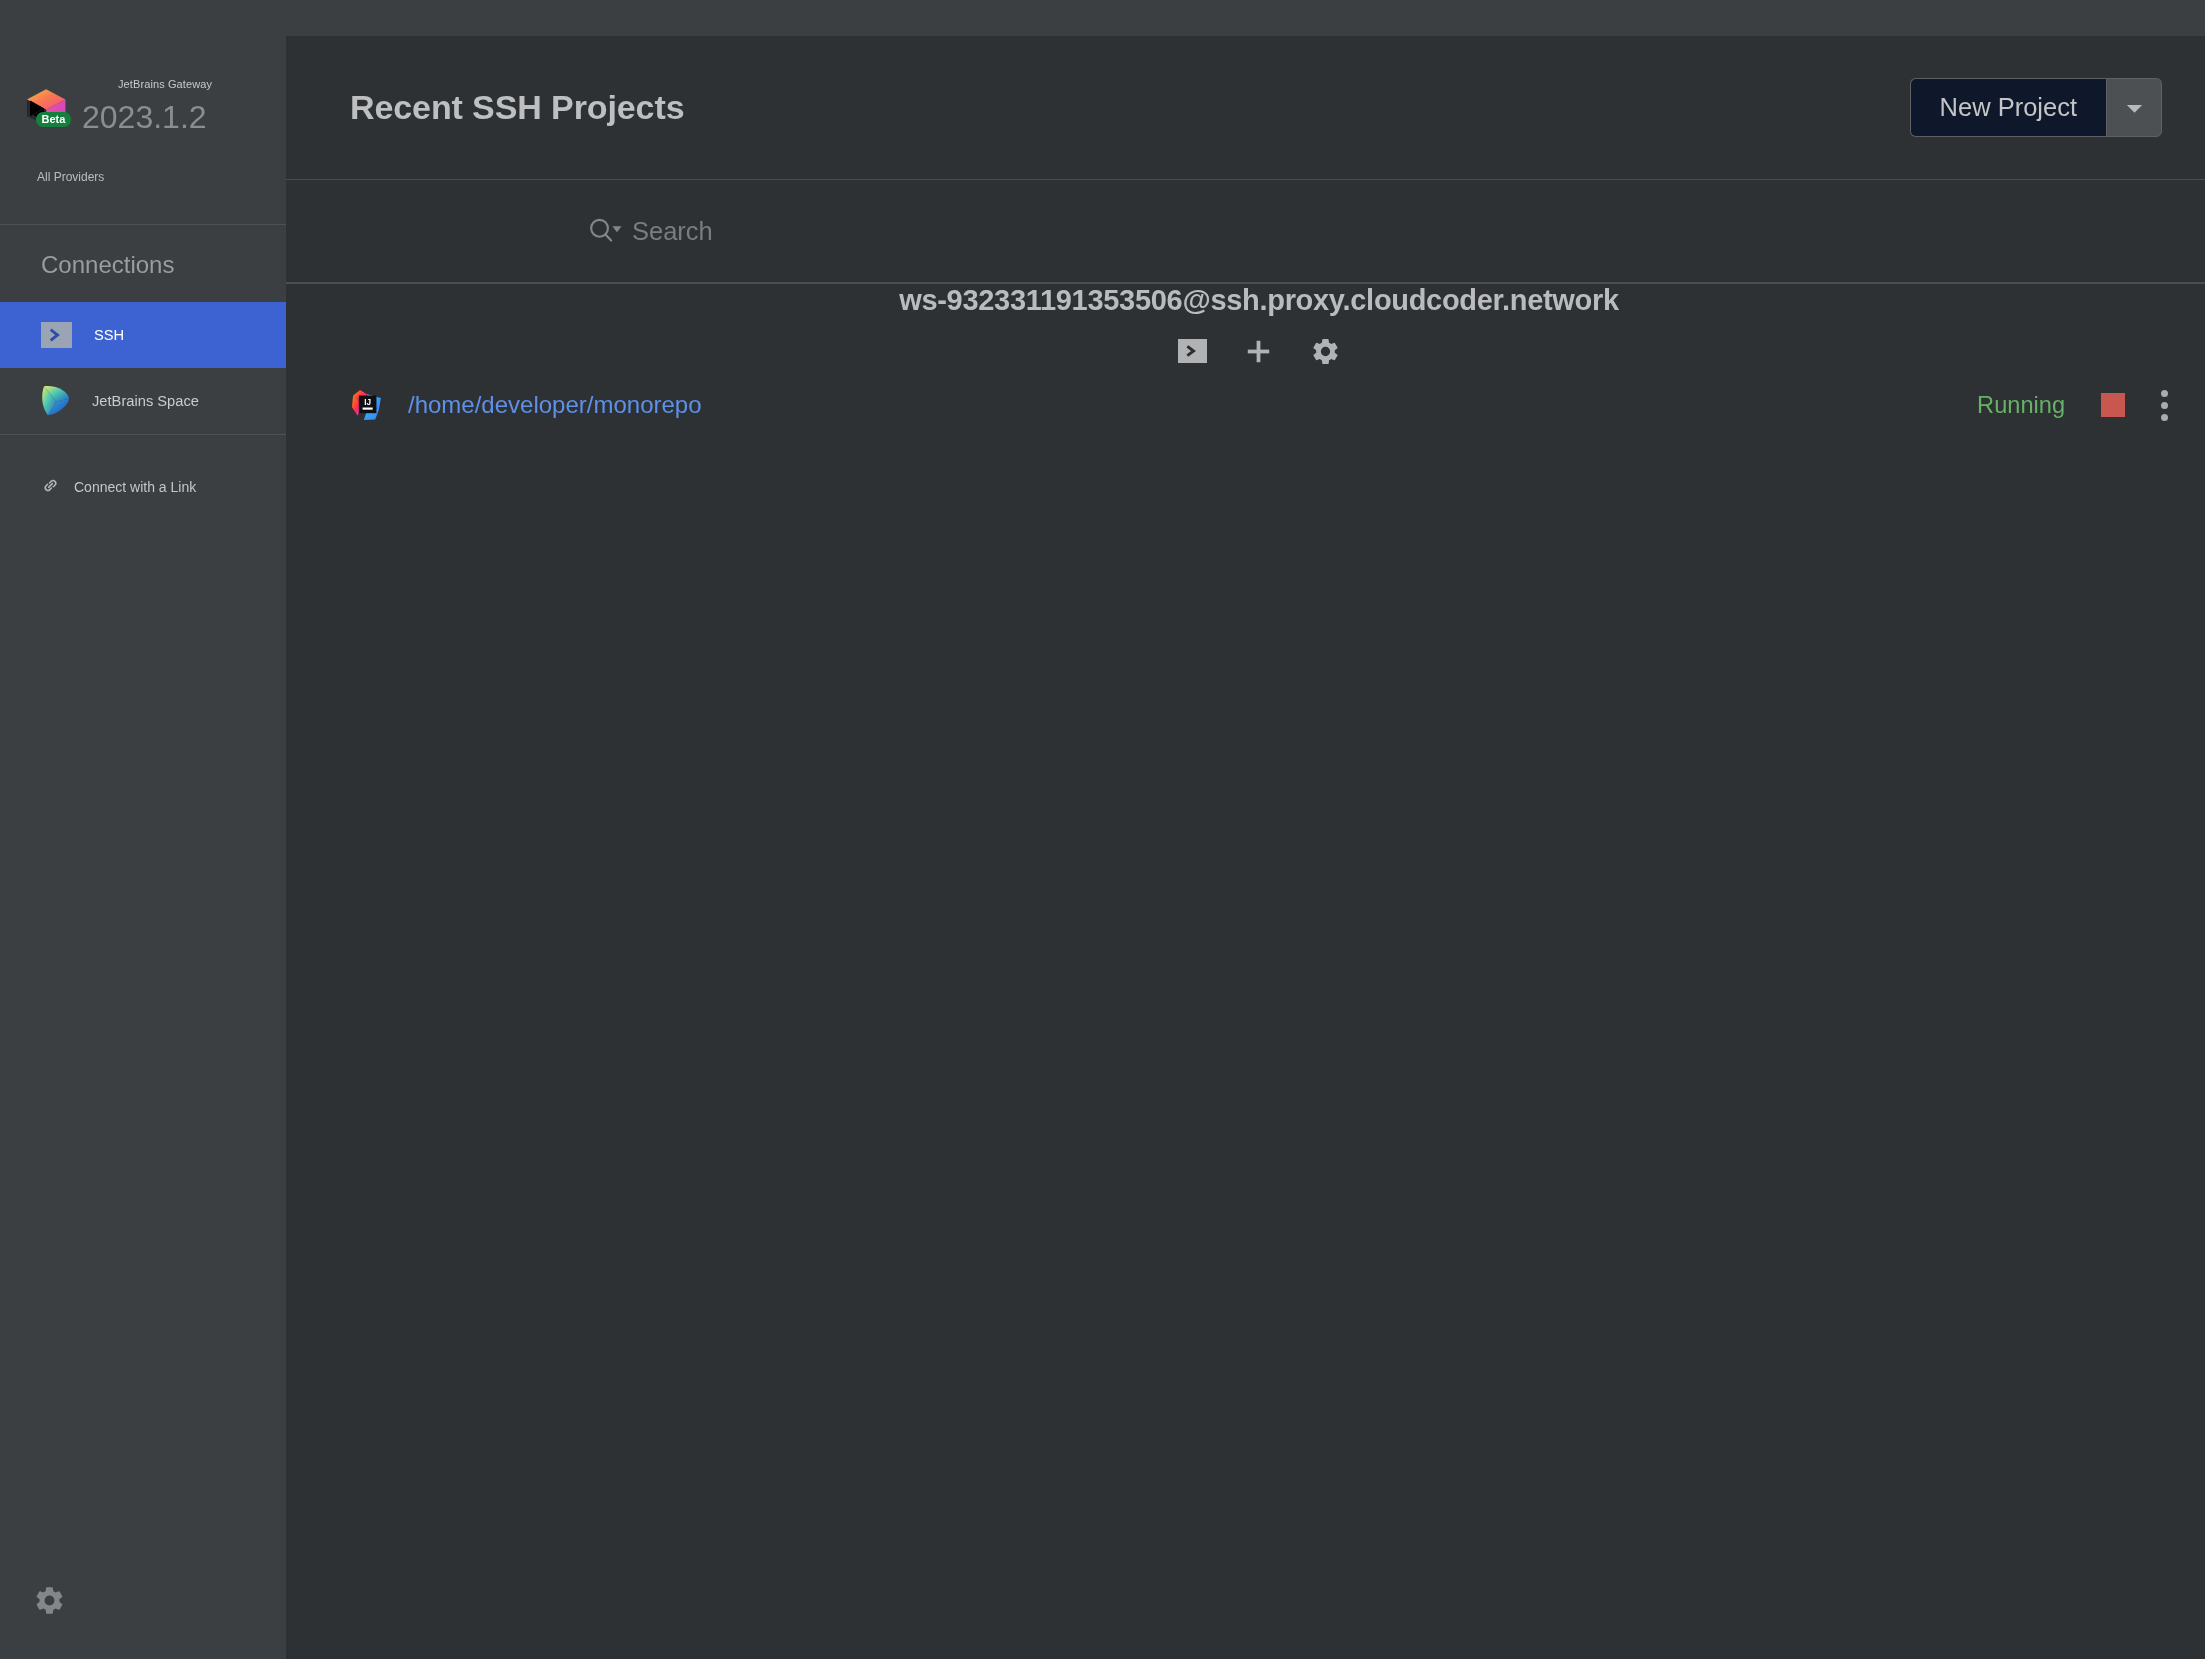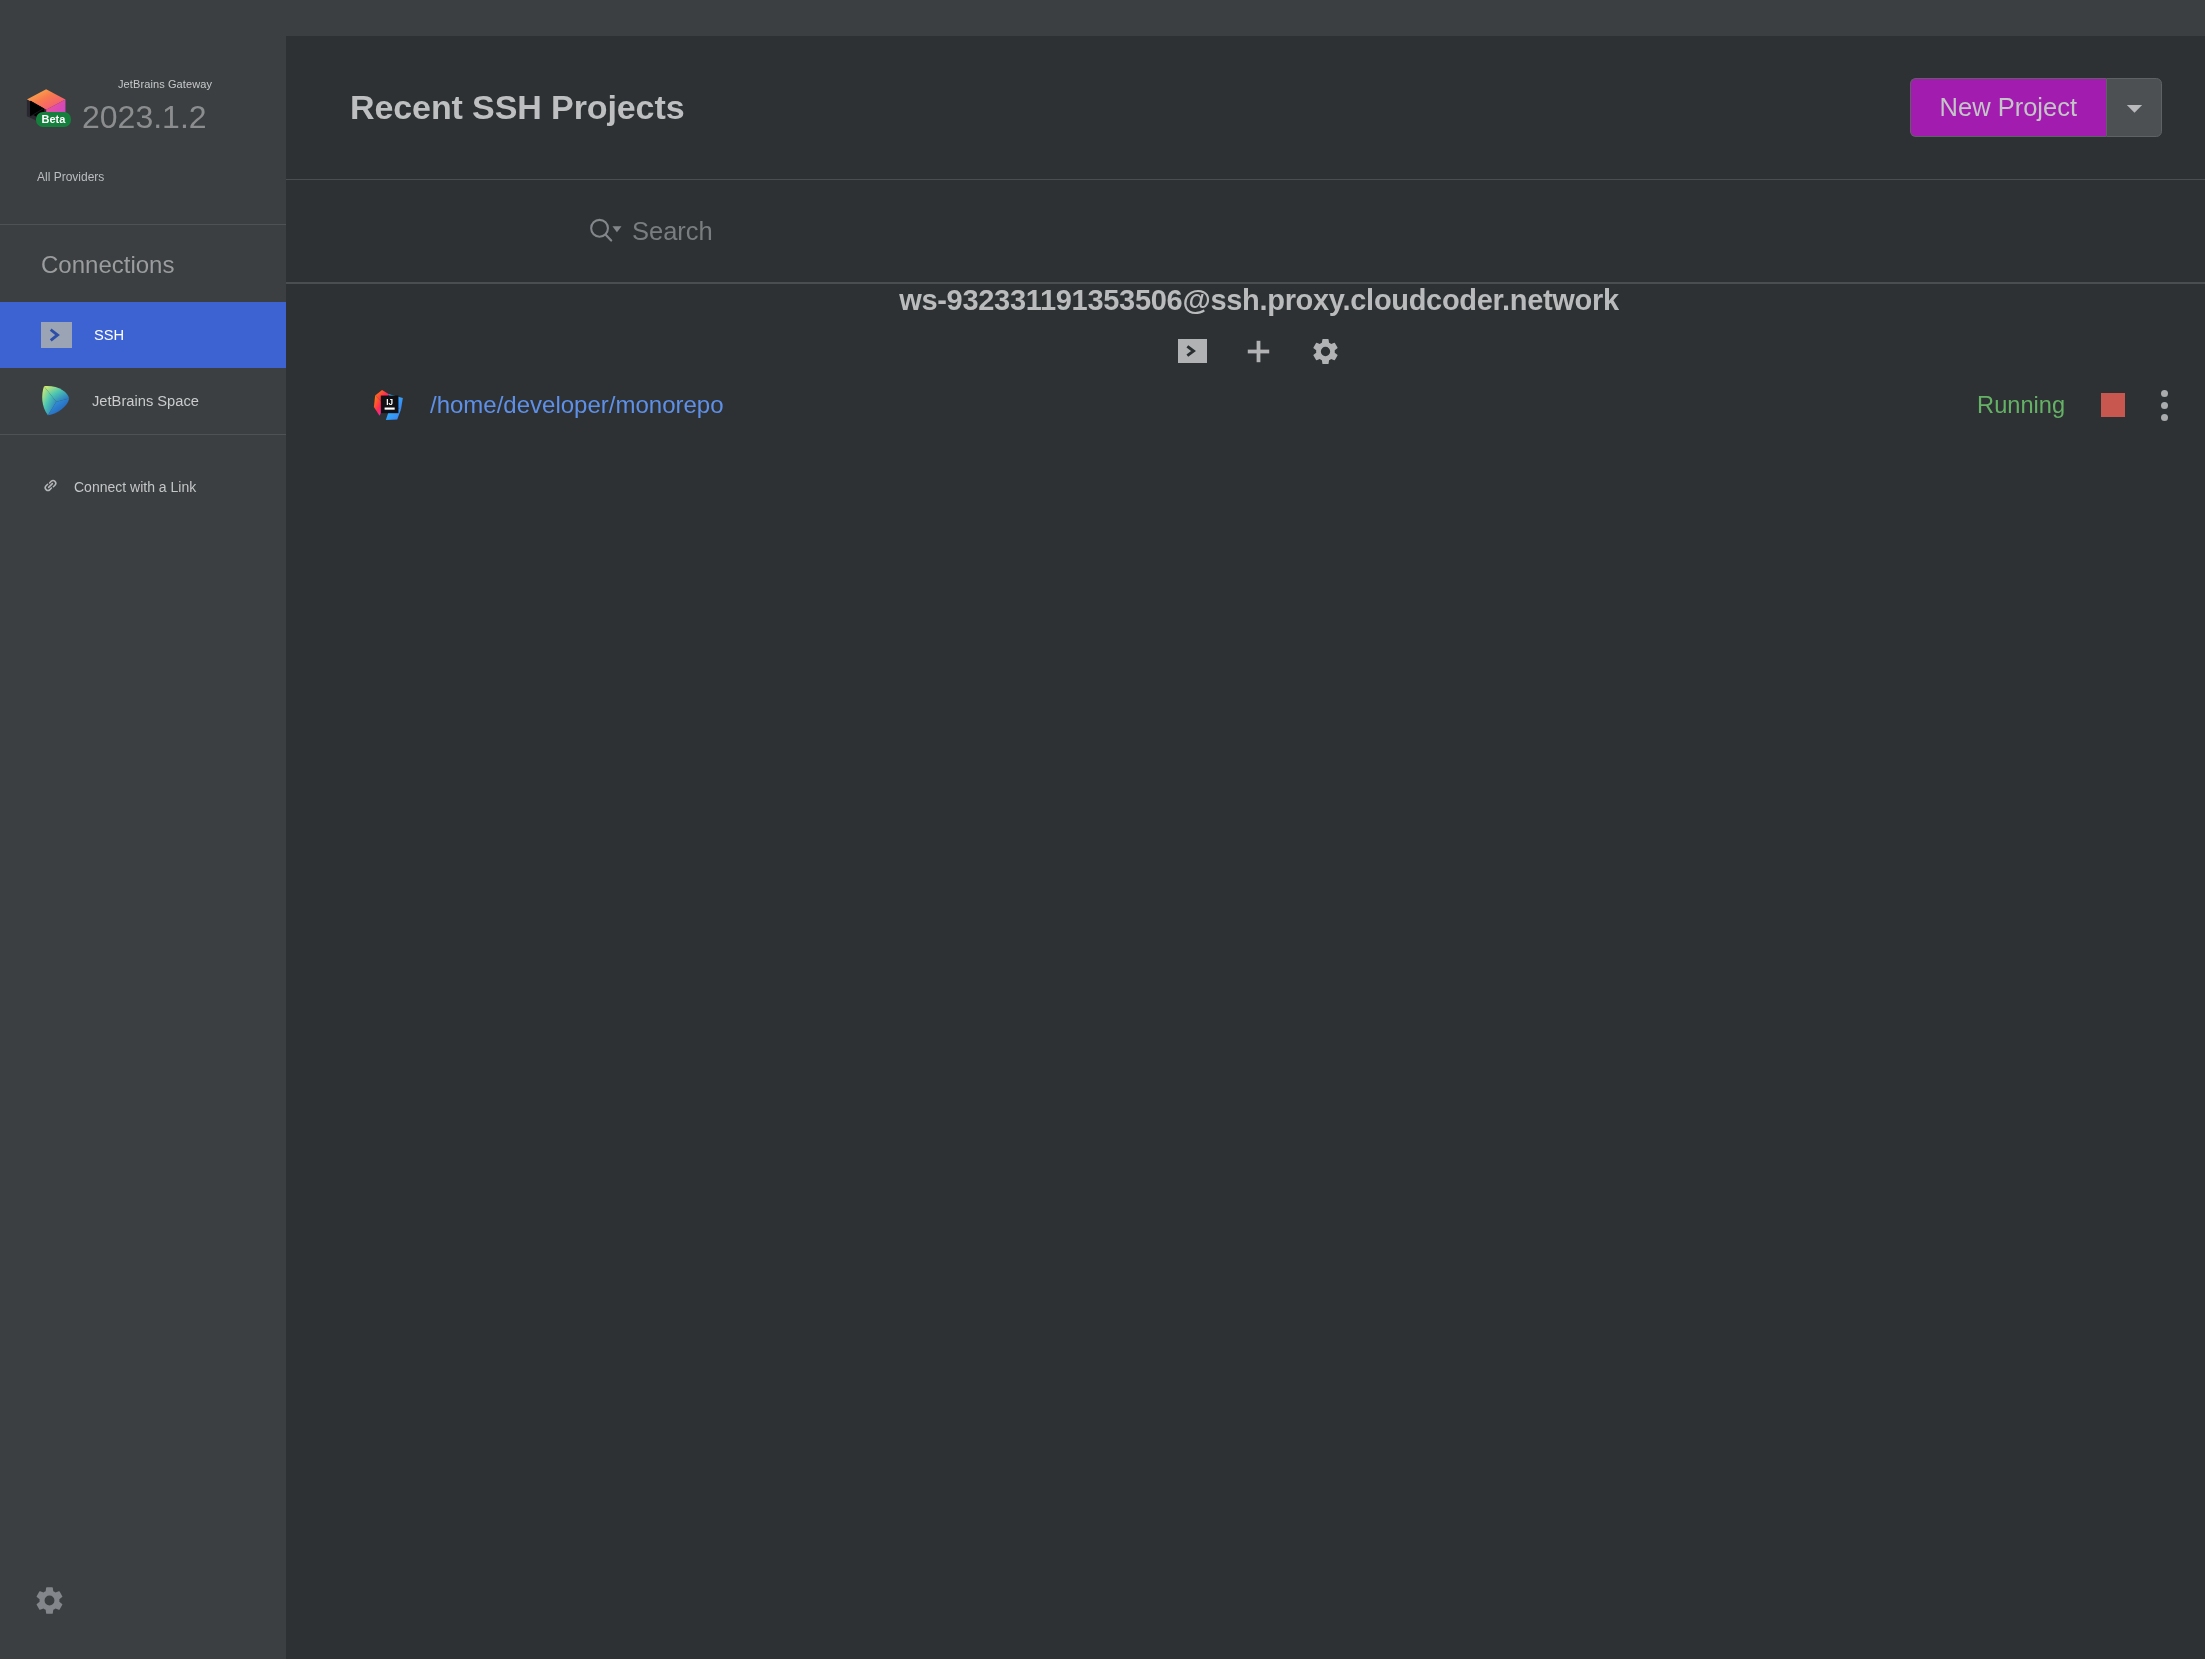--- a/index.html
+++ b/index.html
@@ -85,21 +85,21 @@
   .header-inner {
     position: absolute; left: 0; right: 0; top: 0; bottom: 0;
     display: flex; align-items: center; justify-content: space-between;
     padding: 0 43px 0 64px;
   }
   .page-title {
     font-size: 34px; font-weight: bold; color: #bdbfc1; letter-spacing: -0.1px;
   }
   .split-button { display: flex; align-items: stretch; height: 59px; }
   .split-main {
-    background: #a21caf; border: 1.3px solid #5e6264;
+    background: #0f172a; border: 1.3px solid #5e6264;
     border-right: none;
     border-radius: 5.7px 0 0 5.7px;
     display: flex; align-items: center; justify-content: center;
     padding: 9px 29px;
     font-size: 25.5px; color: #c3c5c7;
   }
   .split-arrow {
     background: #4c5052; border: 1.3px solid #5e6264;
     border-radius: 0 5.7px 5.7px 0;
     width: 56px;
@@ -127,21 +127,21 @@
   }
   .host-name {
     font-size: 29px; font-weight: bold; color: #b9bbbd; letter-spacing: -0.3px;
   }
   .host-actions { display: flex; align-items: center; gap: 37px; }
   .icon-btn { display: flex; align-items: center; justify-content: center; cursor: pointer; }
   .icon-term { width: 29px; height: 24px; background: #b0b2b4; display:flex; align-items:center; justify-content:center; }
 
   .project-row {
     height: 77px; display: flex; align-items: center;
-    padding: 0 37px 0 64px; justify-content: space-between; margin-left: 22px;
+    padding: 0 37px 0 64px; justify-content: space-between;
   }
   .project-left { display: flex; align-items: center; }
   .ij-icon { width: 34px; height: 34px; flex: 0 0 34px; }
   .project-path { font-size: 24px; color: #5e90e8; margin-left: 24px; }
   .project-right { display: flex; align-items: center; gap: 36px; }
   .status-running { font-size: 23.6px; color: #65b266; }
   .stop-square { width: 24px; height: 24px; background: #c8574f; }
   .dots { display: flex; flex-direction: column; gap: 5.1px; align-items: center; }
   .dot { width: 7px; height: 7px; border-radius: 50%; background: #a9abad; }
 </style>

